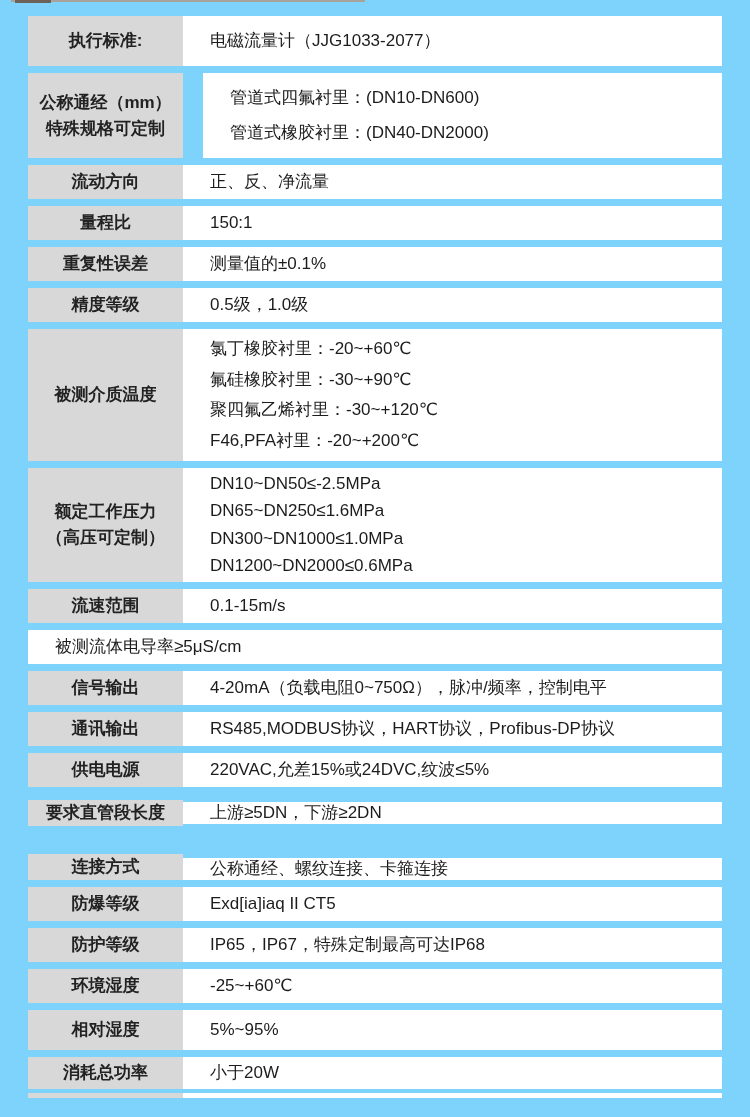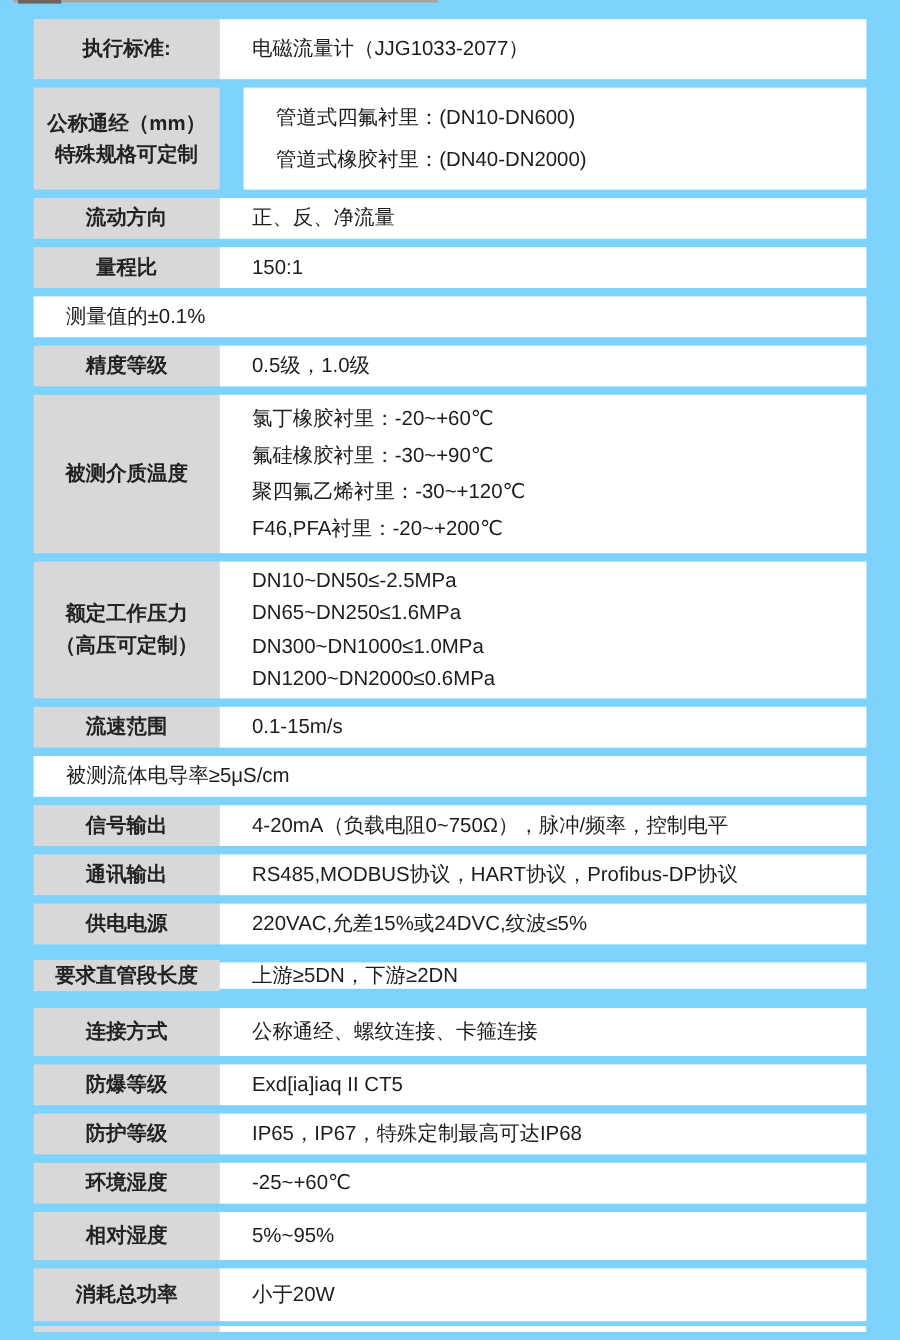--- a/index.html
+++ b/index.html
@@ -9,42 +9,42 @@
     font-family:"Liberation Sans","DejaVu Sans",sans-serif;
     color:#1f1f1f;
     overflow:hidden;
   }
   .page{position:relative;width:750px;height:1117px;background:#7dd3fc;}
   
   .top-artifact{position:absolute;top:0;left:11px;width:354px;height:2px;background:#a8a19c;}
   .top-artifact .blob{position:absolute;top:0;left:4px;width:36px;height:3px;background:#6d625a;}
   .spec-table{position:absolute;left:28px;top:16px;width:694px;}
   .row{display:flex;margin-bottom:7px;}
-  .row.gap-before{margin-top:8px;}
+  .row.gap-before{margin-top:8px;align-items:flex-end;}
   .label{
     width:155px;flex:0 0 155px;
     background:#d8d8d8;
     display:flex;flex-direction:column;justify-content:center;align-items:center;
     text-align:center;
     font-weight:bold;font-size:17px;line-height:26px;
     color:#222;
   }
   .value{
     flex:1;background:#ffffff;
     display:flex;flex-direction:column;justify-content:space-evenly;
     padding-left:27px;box-sizing:border-box;
     font-size:17px;color:#1c1c1c;
   }
   .value span{display:block;line-height:22px;}
   .h50{height:50px;}
   .h85{height:85px;gap:20px;}
   .h34{height:34px;}
   .h38{height:38px;align-items:center;}
   .h40{height:40px;}
-  .h44{height:44px;}
+  .h44{height:32px;}
   .h132{height:132px;}
   .h114{height:114px;}
   
   .bottom-partial{display:flex;margin-top:-3px;height:5px;overflow:hidden;}
   .bottom-partial .label{height:5px;}
   .bottom-partial .value{padding:0;}
 </style>
 </head>
 <body>
 
@@ -87,20 +87,23 @@
     <div class="row h34">
       <div class="label">
           <span>量程比</span>
         </div>
       <div class="value">
           <span>150:1</span>
         </div>
     </div>
 
     <div class="row h34">
+      <div class="label">
+          <span>重复性误差</span>
+        </div>
       <div class="value">
           <span>测量值的±0.1%</span>
         </div>
     </div>
 
     <div class="row h34">
       <div class="label">
           <span>精度等级</span>
         </div>
       <div class="value">

